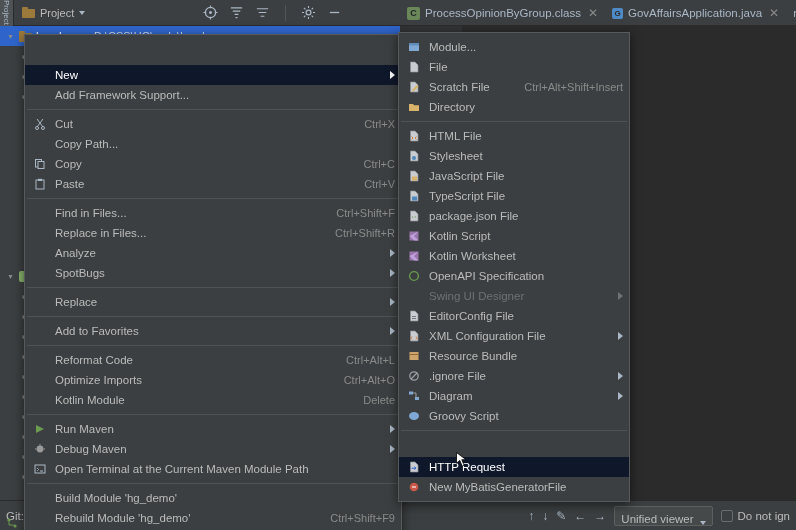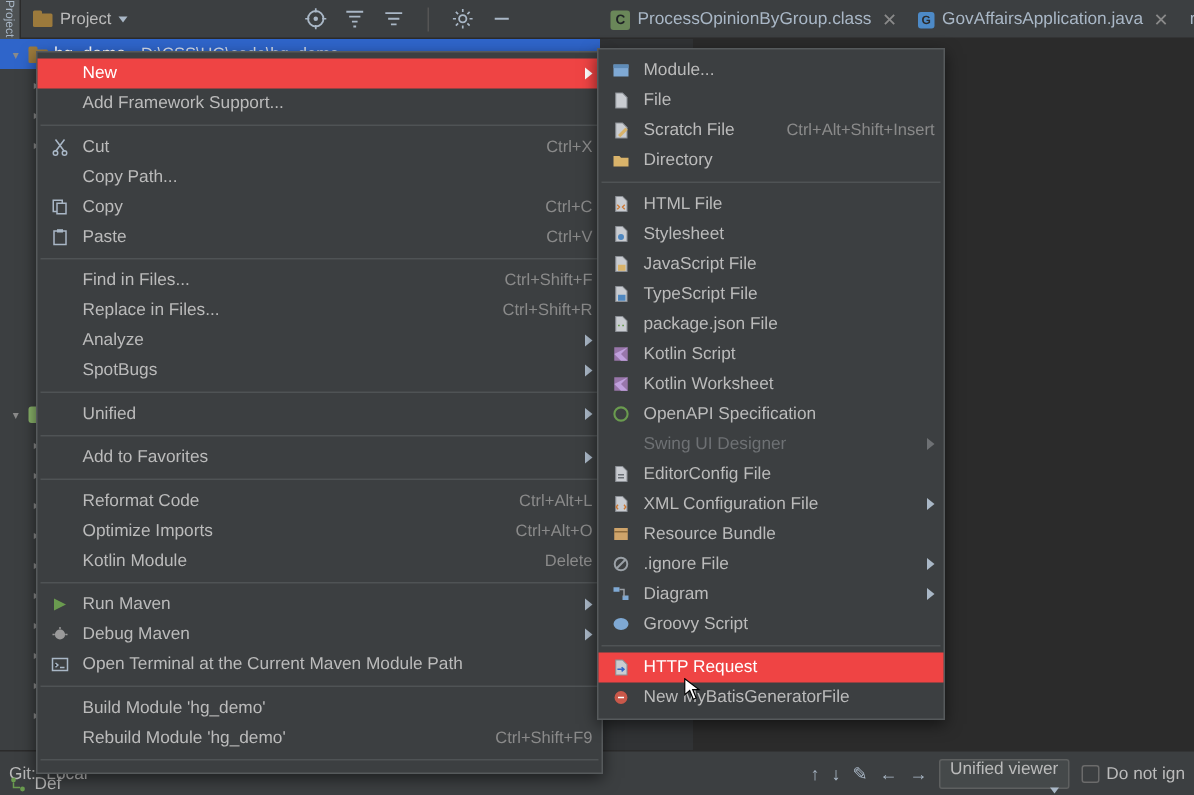--- a/index.html
+++ b/index.html
@@ -94,36 +94,36 @@
     background:#3c3f41; border-top:1px solid #2b2b2b;
     display:flex; align-items:center; font-size:11.5px; color:#bbbbbb;
   }
   .git-seg { display:flex; align-items:center; gap:7px; padding-left:6px; }
   .branch-ico { width:12px;height:12px;color:#a9b7c6; }
   .bb-right {
     position:absolute; right:6px; top:0; height:30px; display:flex; align-items:center; gap:8px;
   }
   .combo {
     height:20px; border:1px solid #5e6060; background:#45494a; border-radius:2px;
-    display:flex; align-items:flex-end; gap:6px; padding:0 6px; color:#bbbbbb; font-size:11.5px;flex-direction:column;
+    display:flex; align-items:flex-end; gap:6px; padding:0 6px; color:#bbbbbb; font-size:11.5px;
   }
   .chk { width:12px;height:12px;border:1px solid #6b6b6b;background:#3c3f41;border-radius:2px; }
   .arr-ico { color:#a9b7c6; font-size:12px; }
 
   
   .menu {
     position:absolute; background:#3c3f41; border:1px solid #565a5c;
     box-shadow:0 3px 10px rgba(0,0,0,.55); padding:4px 0; z-index:50;
   }
   .m1 { left:24px; top:34px; width:378px; }
   .mi {
     height:20px; display:flex; align-items:center; font-size:11.5px; color:#bbbbbb;
     padding:0 6px 0 6px; position:relative; white-space:nowrap;
   }
-  .mi.hl { background:#ef4444; color:#ffffff; }
+  .mi.hl { background:#0f172a; color:#ffffff;margin-top:26px; }
   .mi .ico { width:18px; display:flex; align-items:center; justify-content:center; }
   .mi .lbl { flex:1; padding-left:6px; }
   .mi .acc { color:#8a8a8a; font-size:11px; padding-left:18px; }
   .mi .sub {
     margin-left:10px; width:0;height:0;
     border-top:4px solid transparent;border-bottom:4px solid transparent;border-left:5px solid #a9b7c6;
   }
   .mi.hl .sub { border-left-color:#ffffff; }
   .msep { height:1px; background:#4f5355; margin:4px 2px; }
 
@@ -416,21 +416,21 @@
   </div>
   <div class="mi">
     <span class="ico"></span>
     <span class="lbl">SpotBugs</span>
     <span class="sub"></span>
   </div>
   <div class="msep"></div>
 
   <div class="mi">
     <span class="ico"></span>
-    <span class="lbl">Unified</span>
+    <span class="lbl">Replace</span>
     <span class="sub"></span>
   </div>
   <div class="msep"></div>
 
   <div class="mi">
     <span class="ico"></span>
     <span class="lbl">Add to Favorites</span>
     <span class="sub"></span>
   </div>
   <div class="msep"></div>

